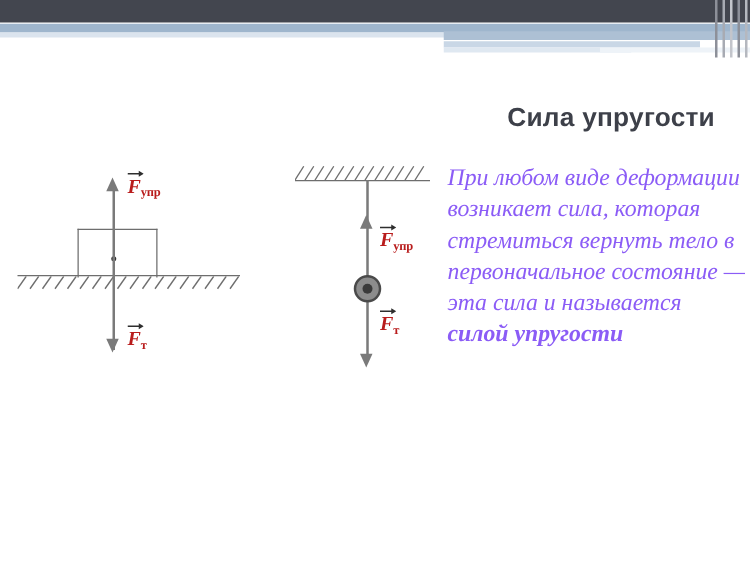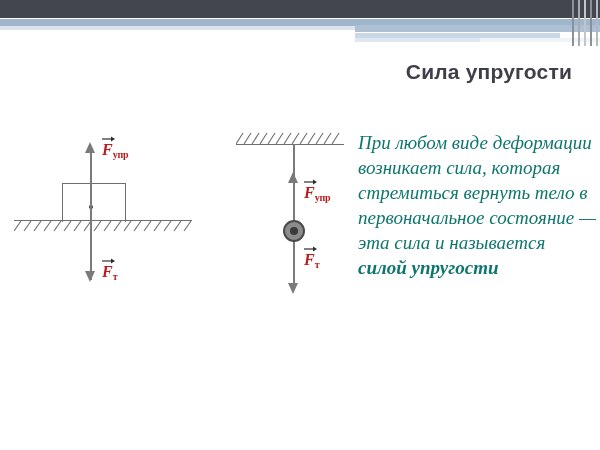--- a/index.html
+++ b/index.html
@@ -90,21 +90,21 @@
   .vs1 { left: 572px; background: #8d9099; }
   .vs2 { left: 578px; background: #a8abb3; }
   .vs3 { left: 584px; background: #c3c5cb; }
   .vs4 { left: 590px; background: #8d9099; }
   .vs5 { left: 596px; background: #b5b8bf; }
 
   
   .slide-title {
     position: absolute;
     right: 28px;
-    top: 60px;
+    top: 83px;
     font-size: 21px;
     font-weight: bold;
     color: #3d4049;
     letter-spacing: 0.2px;
     white-space: nowrap;
   }
 
   
   .diagram-left {
     position: absolute;
@@ -301,21 +301,21 @@
   
   .body-text {
     position: absolute;
     left: 358px;
     top: 130px;
     width: 238px;
     font-family: "Liberation Serif", serif;
     font-style: italic;
     font-size: 19px;
     line-height: 25px;
-    color: #0f766e;
+    color: #8b5cf6;
     text-align: left;
   }
   .body-text .bold-term {
     font-weight: bold;
     font-style: italic;
   }
 </style>
 </head>
 <body>
 

